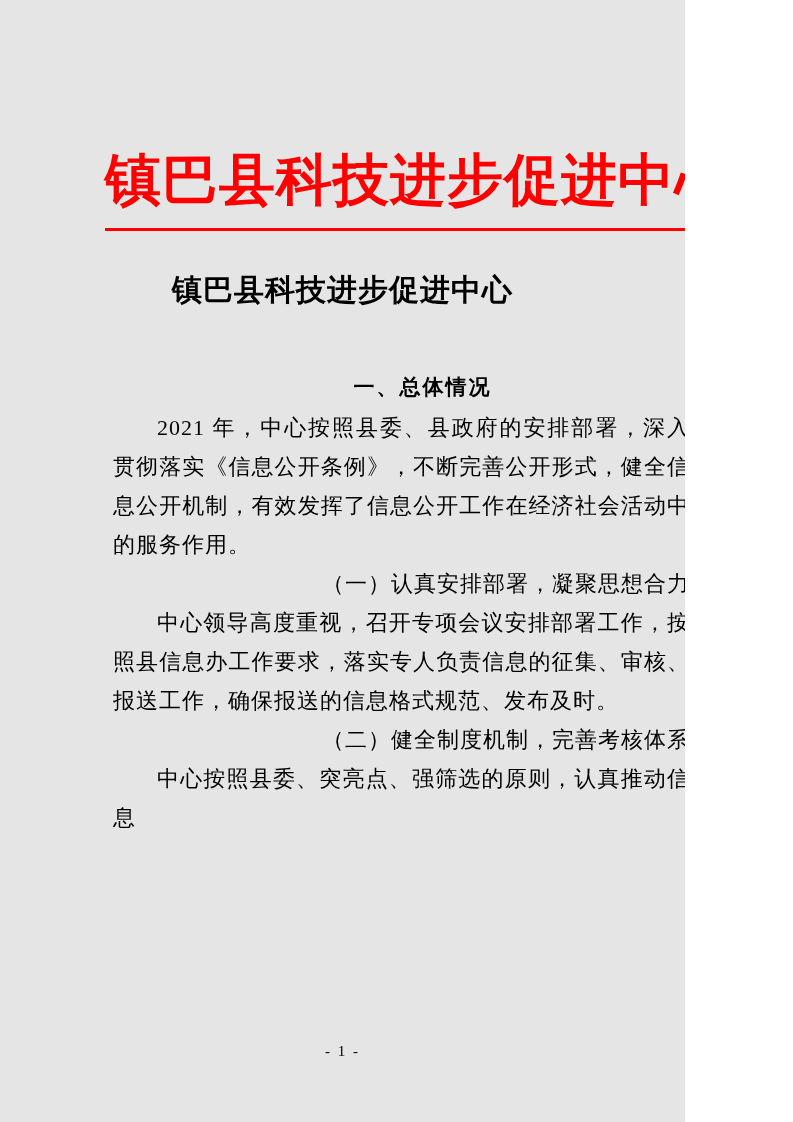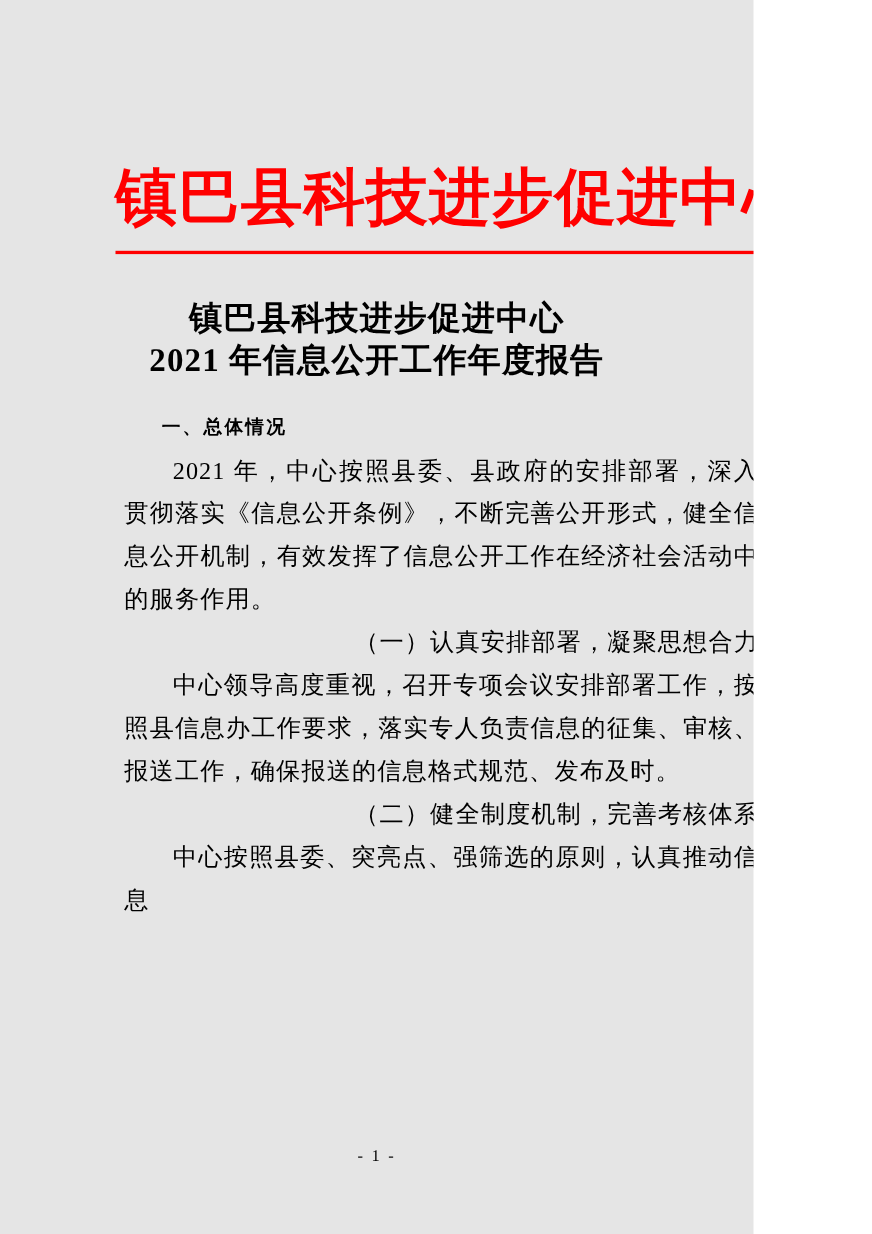--- a/index.html
+++ b/index.html
@@ -54,25 +54,25 @@
     top: 369px;
     width: 577px;
     font-size: 22px;
     line-height: 39px;
     letter-spacing: 1px;
     text-align: justify;
     text-justify: inter-ideograph;
   }
   .doc-body > div { margin: 0; text-indent: 2em; font-family: Liberation Serif, serif; }
   .doc-body .heading {
-    font-family: Liberation Serif, serif;
+    font-family: Liberation Mono, monospace;
     font-weight: bold;
-    font-size: 17px;
+    font-size: 21px;
     letter-spacing: 2px;
-    text-align: left;
+    text-align: center;
   }
   .doc-body .subheading {
     
     font-weight: normal;
     text-align: right;
   }
   .doc-body .para { }
   .page-footer {
     position: absolute;
     left: 0;
@@ -89,21 +89,20 @@
 
 <div class="page">
 
   <header class="letterhead">
     <div class="letterhead-title">镇巴县科技进步促进中心</div>
     <div class="letterhead-rule"></div>
   </header>
 
   <h1 class="doc-title" style="margin:0;">
     <div>镇巴县科技进步促进中心</div>
-    <div>2021 年信息公开工作年度报告</div>
   </h1>
 
   <main class="doc-body" id="doc-body">
       <div class="heading">一、总体情况</div>
       <div class="para">2021 年，中心按照县委、县政府的安排部署，深入贯彻落实《信息公开条例》，不断完善公开形式，健全信息公开机制，有效发挥了信息公开工作在经济社会活动中的服务作用。</div>
       <div class="subheading">（一）认真安排部署，凝聚思想合力</div>
       <div class="para">中心领导高度重视，召开专项会议安排部署工作，按照县信息办工作要求，落实专人负责信息的征集、审核、报送工作，确保报送的信息格式规范、发布及时。</div>
       <div class="subheading">（二）健全制度机制，完善考核体系</div>
       <div class="para">中心按照县委、突亮点、强筛选的原则，认真推动信息</div>
     </main>

